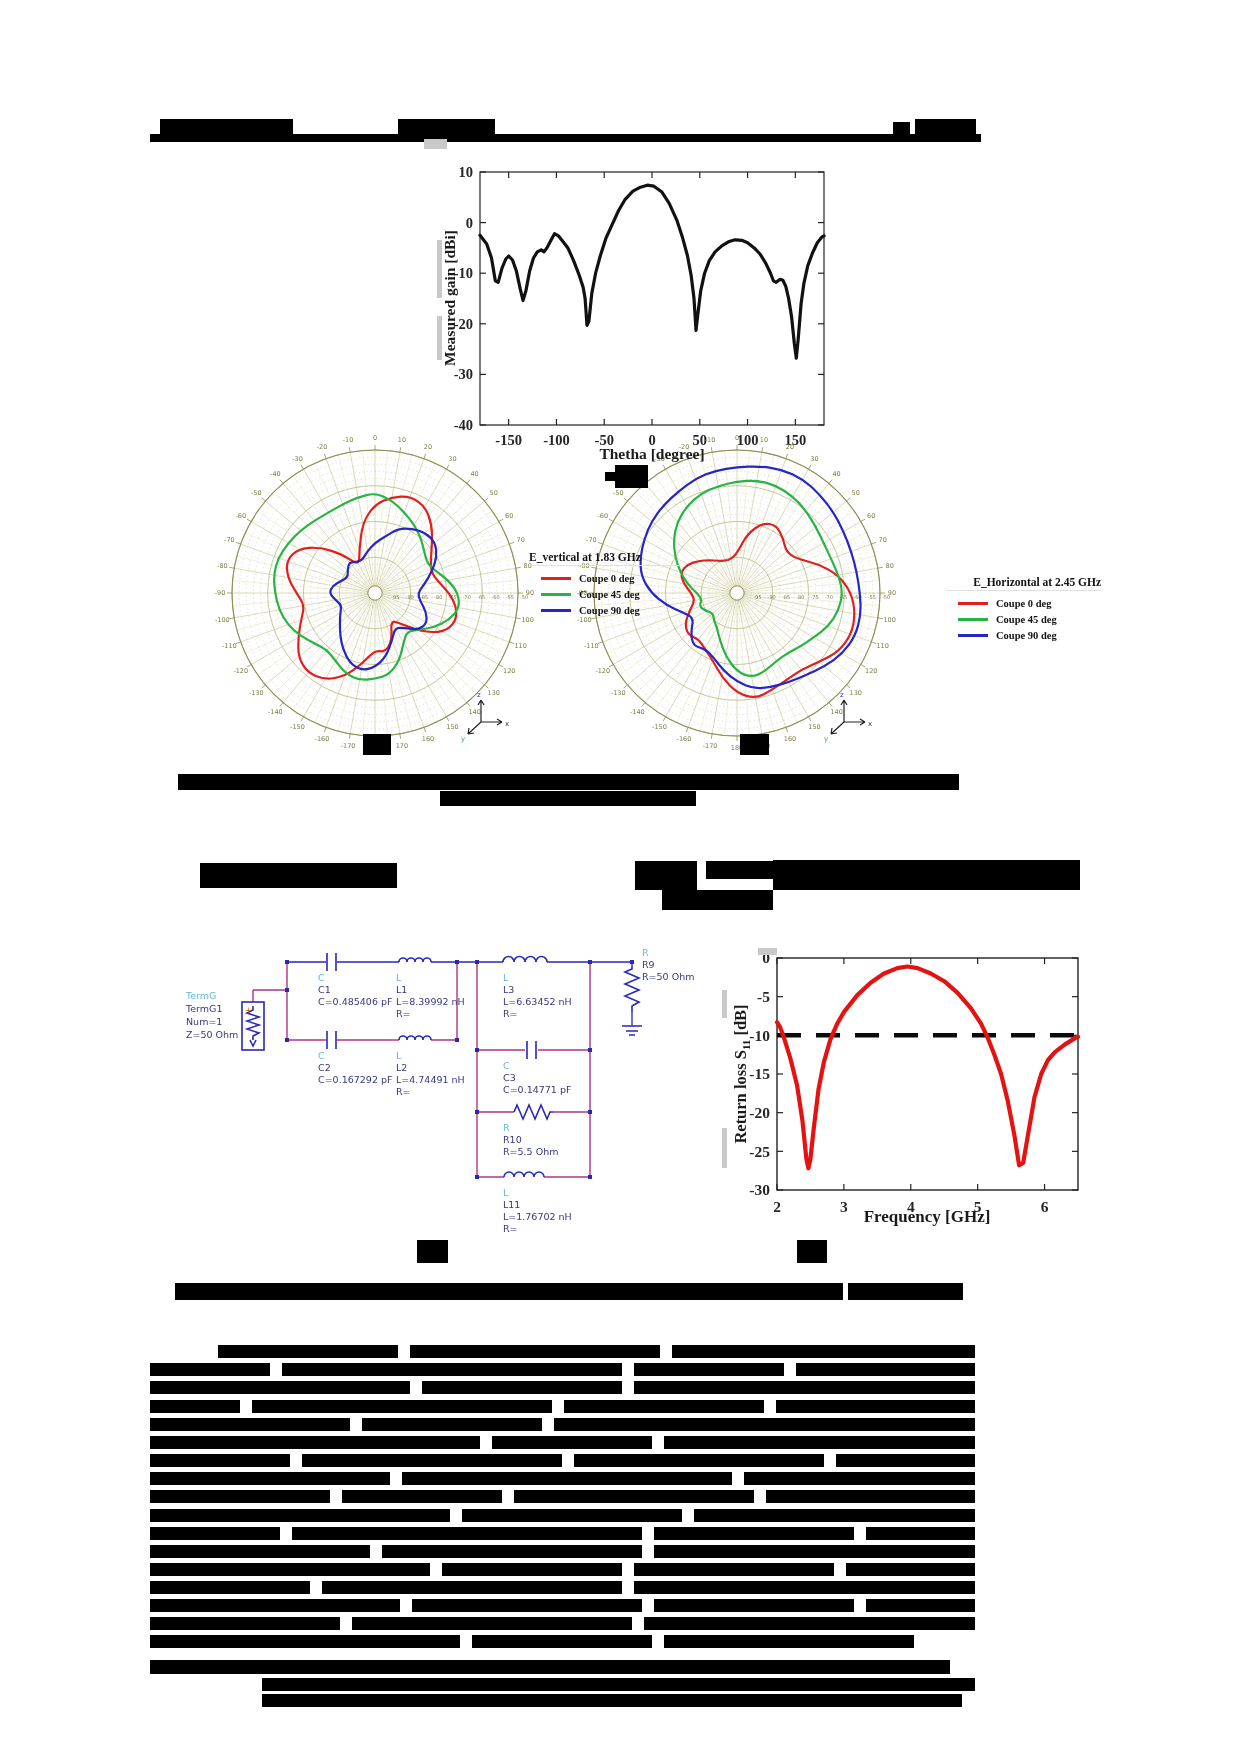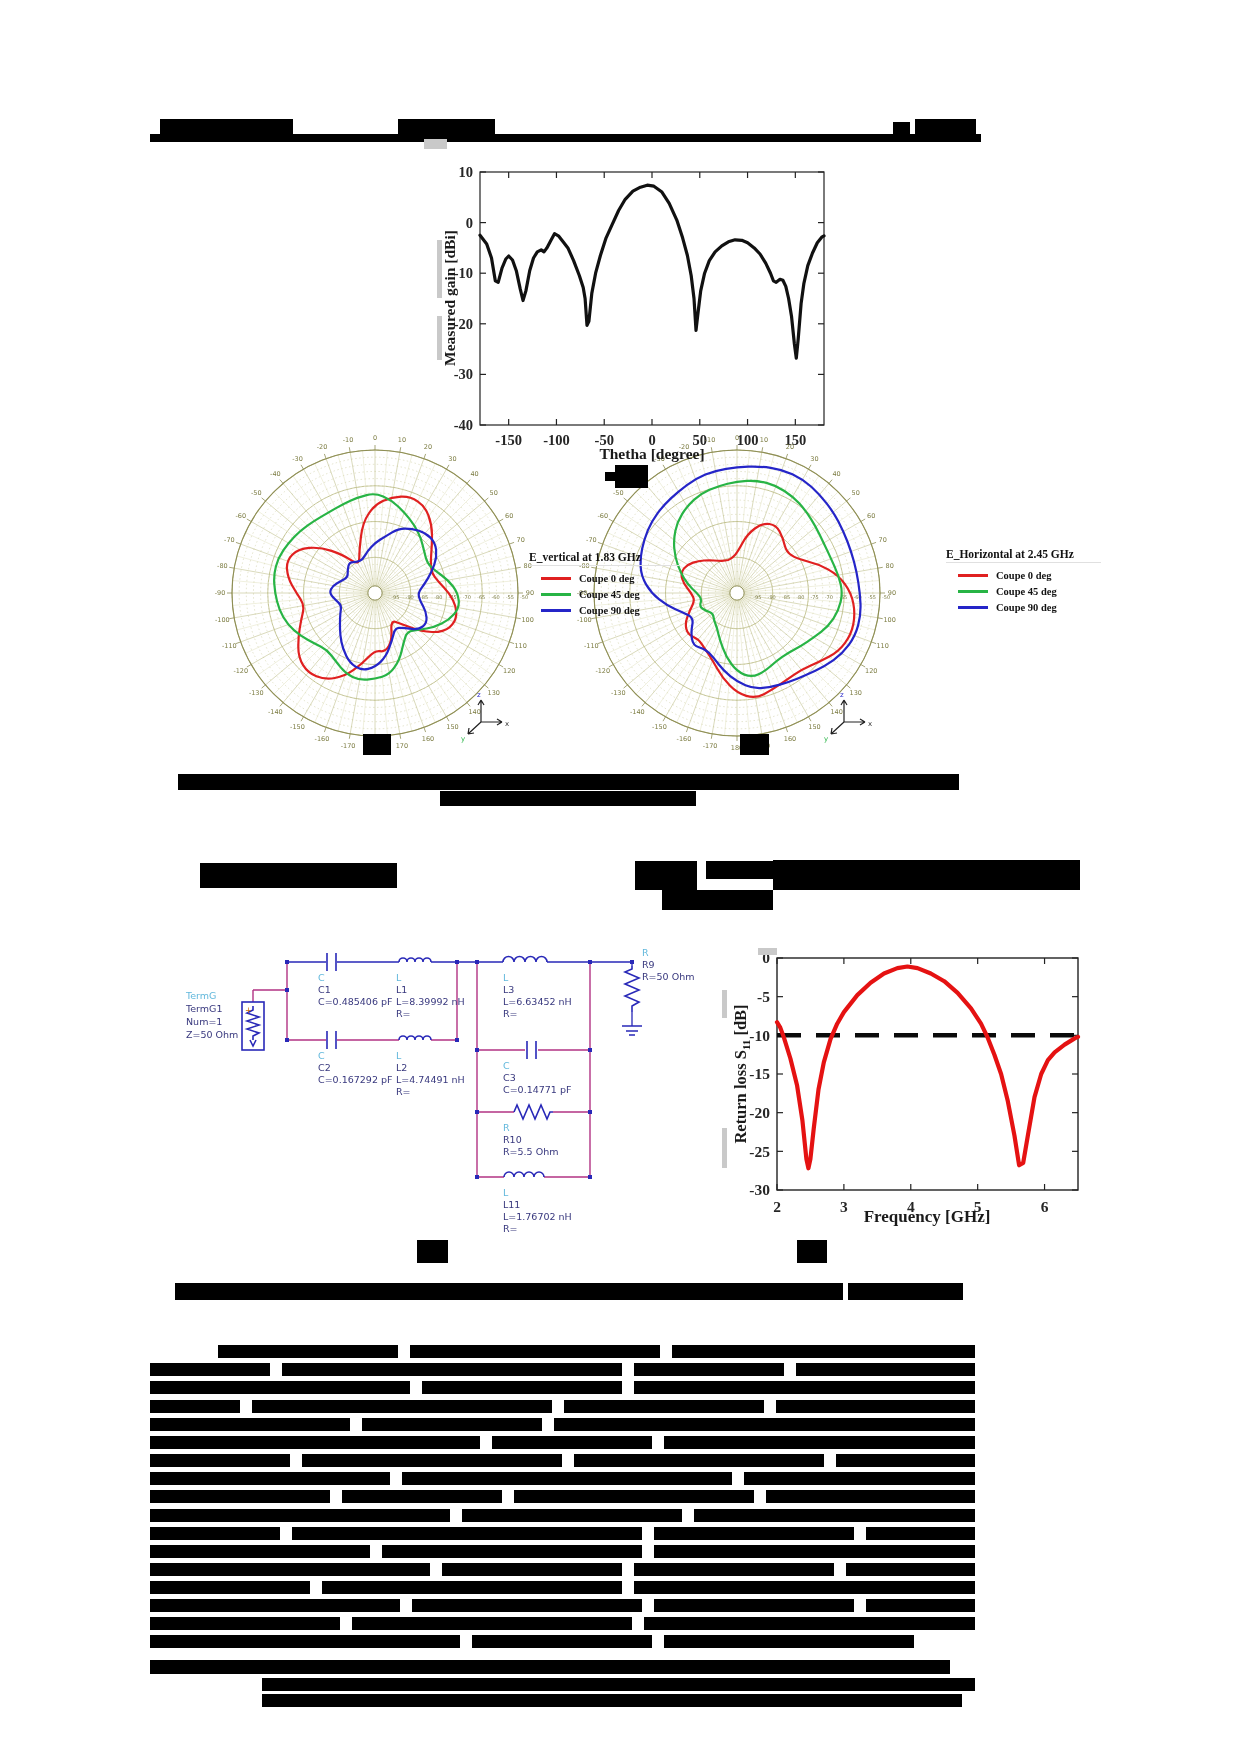--- a/index.html
+++ b/index.html
@@ -628,21 +628,21 @@
     <div class="lrow">
       <span class="lswatch" style="background:#28b445;"></span>
       <span class="llab">Coupe 45 deg</span>
     </div>
     <div class="lrow">
       <span class="lswatch" style="background:#2525c8;"></span>
       <span class="llab">Coupe 90 deg</span>
     </div>
   </div>
 
-  <div class="legend" style="left:946px;top:548px;width:155px;">
+  <div class="legend" style="left:946px;top:576px;width:155px;text-align:right;">
     <div class="ltitle">E_Horizontal at 2.45 GHz</div>
     <div class="lrow">
       <span class="lswatch" style="background:#e02020;"></span>
       <span class="llab">Coupe 0 deg</span>
     </div>
     <div class="lrow">
       <span class="lswatch" style="background:#28b445;"></span>
       <span class="llab">Coupe 45 deg</span>
     </div>
     <div class="lrow">

